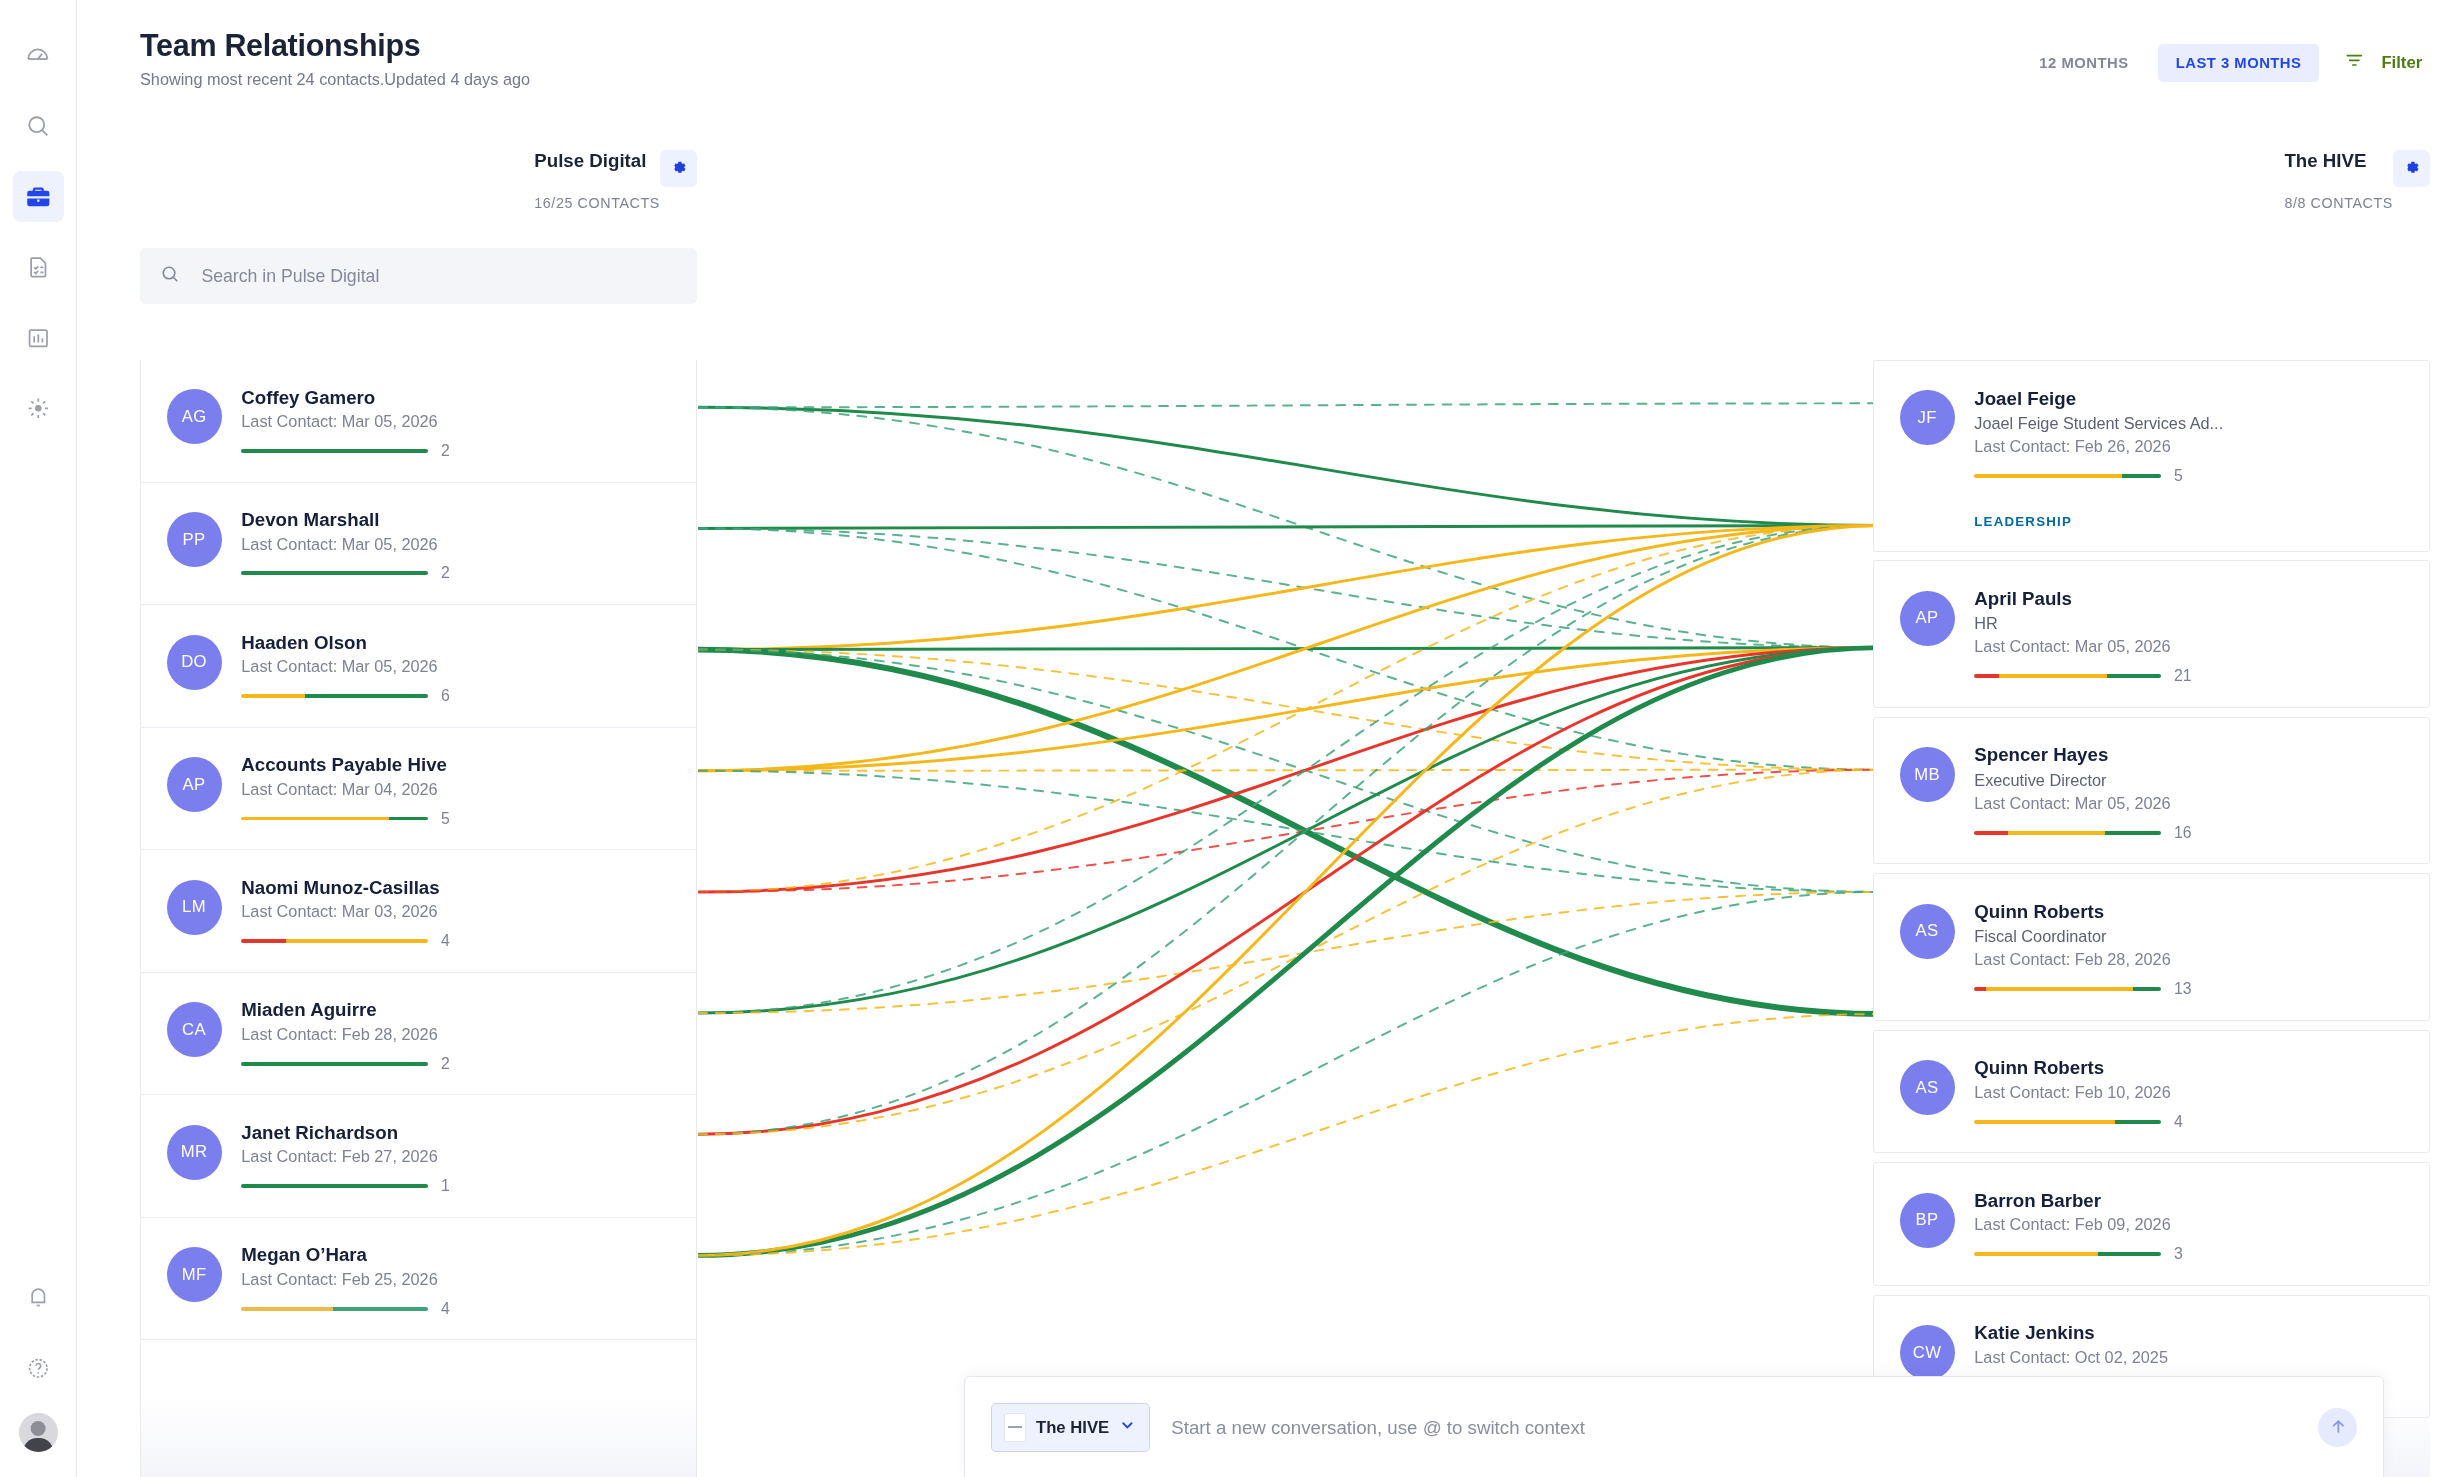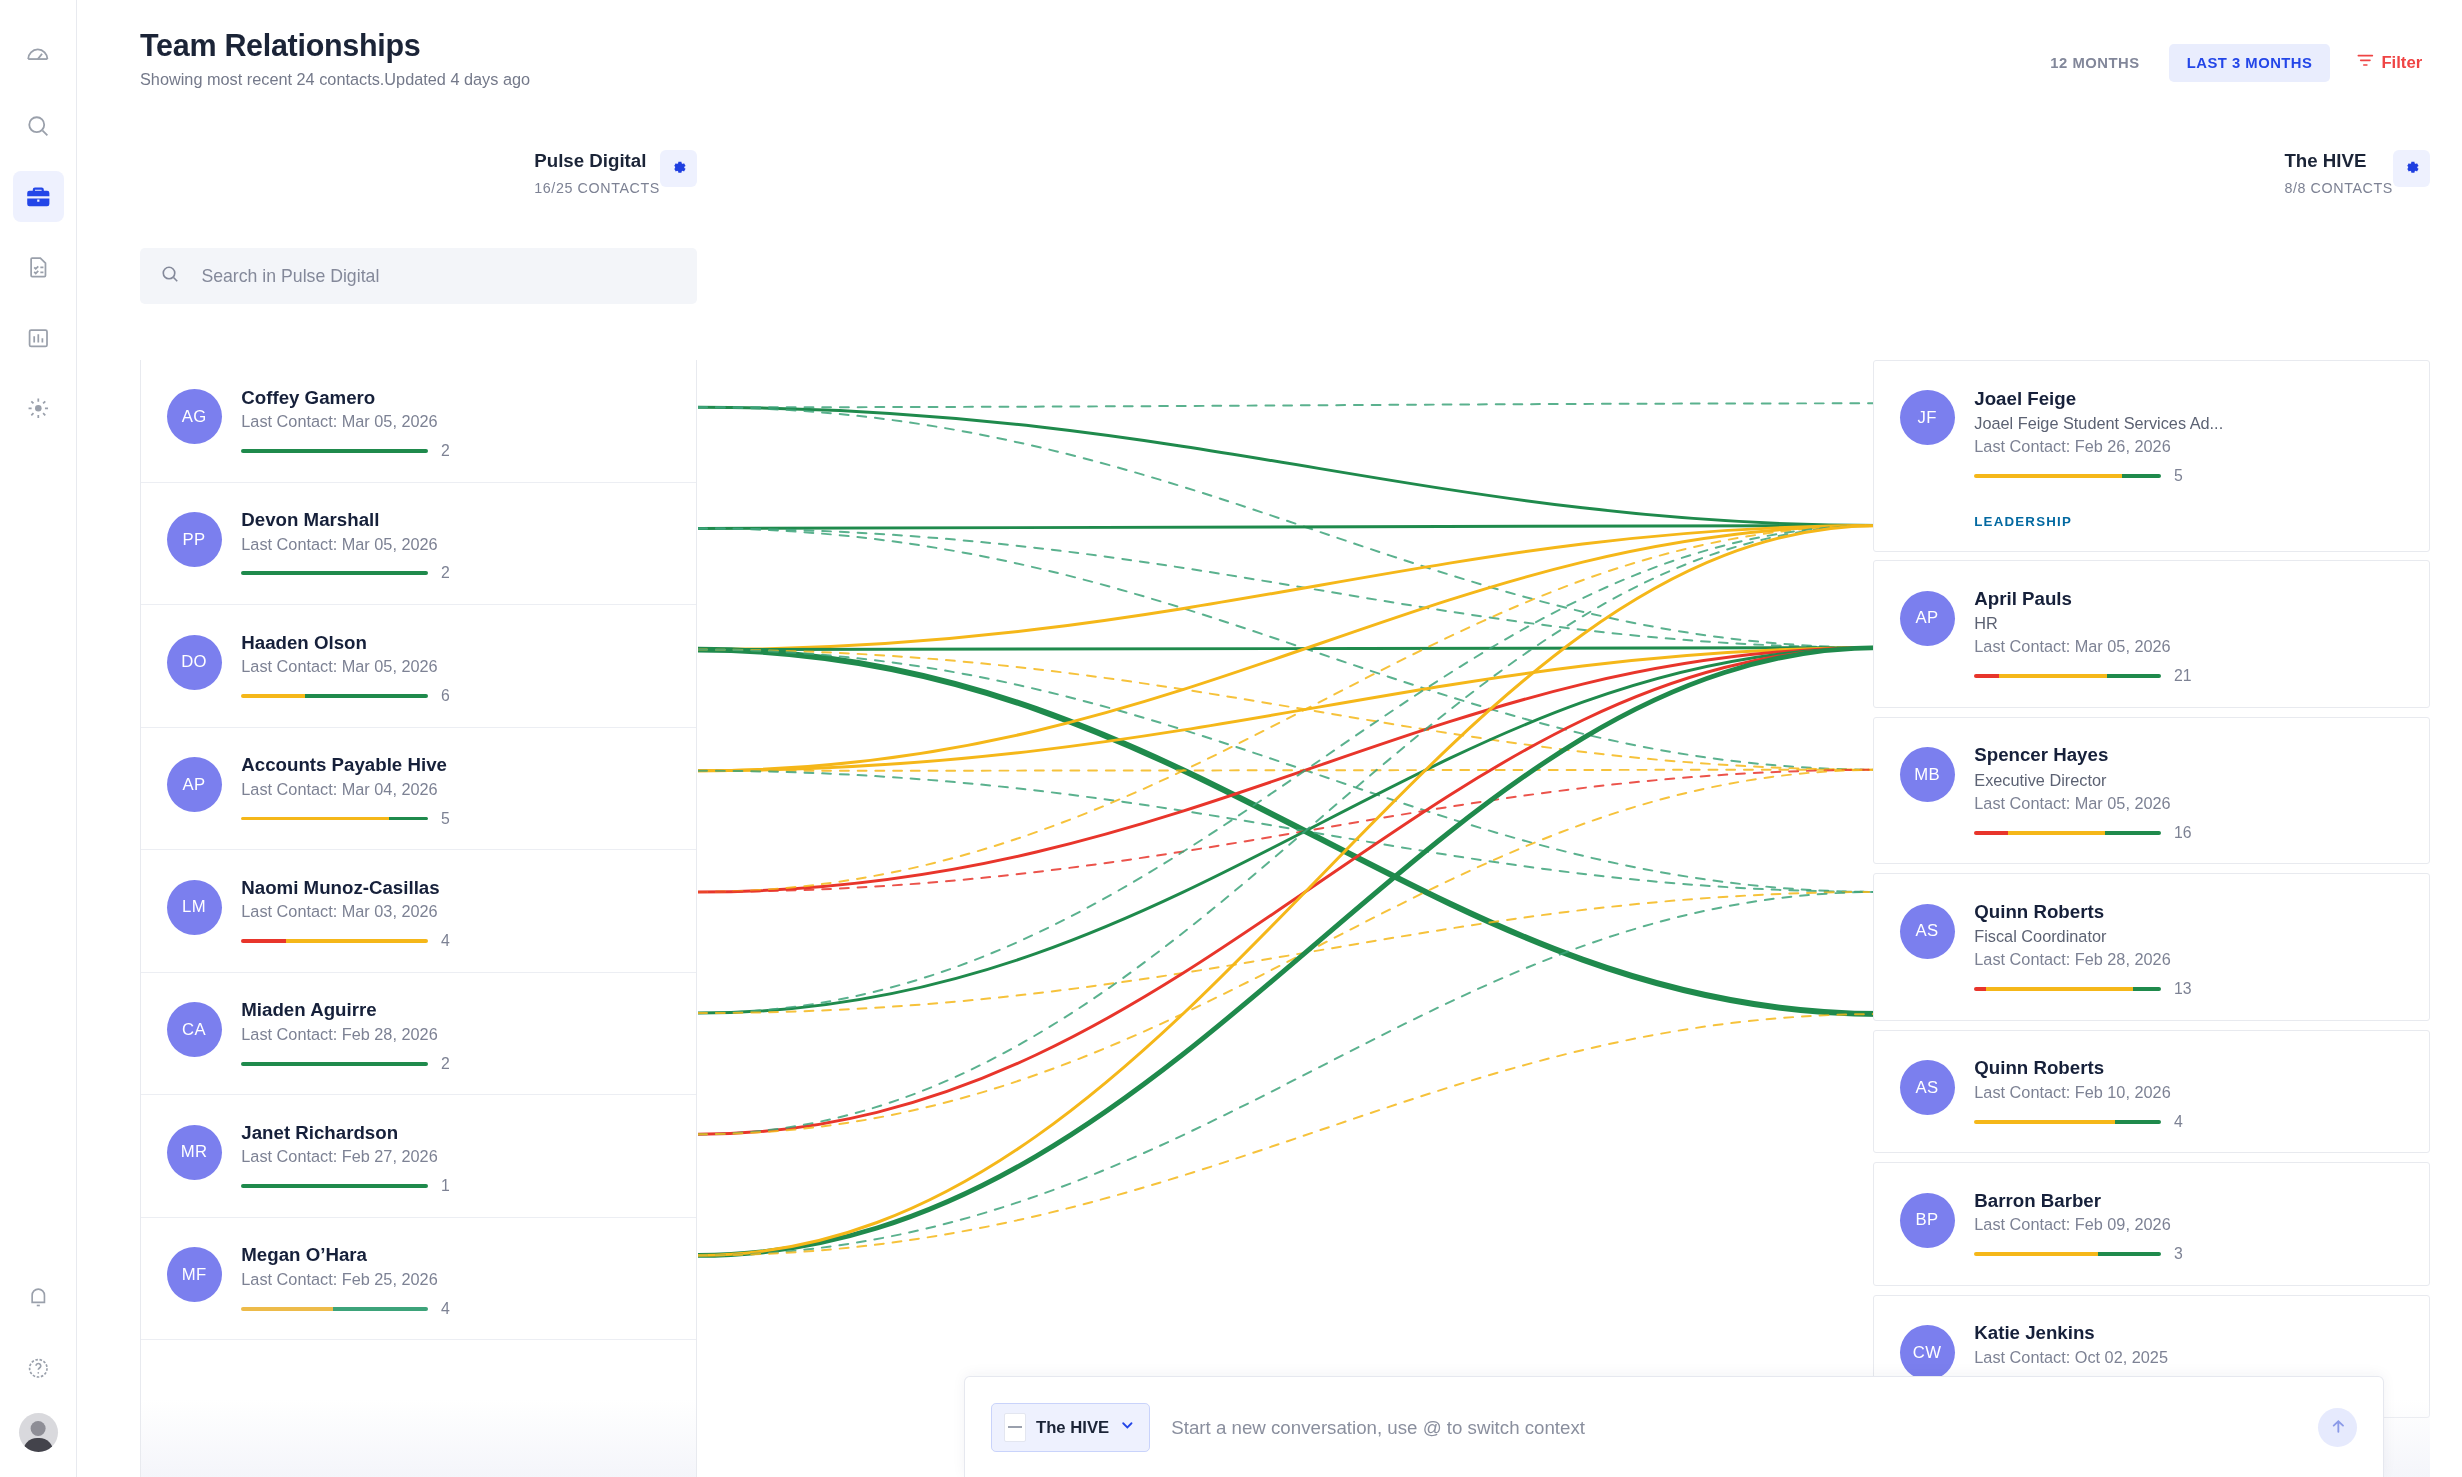--- a/index.html
+++ b/index.html
@@ -58,34 +58,34 @@
     display: flex; align-items: center; gap: 11.8px;
   }
   .range-btn {
     font-size: 14.8px; font-weight: 700; letter-spacing: 0.5px;
     color: #82879a; padding: 10.8px 17.7px; border-radius: 4.9px;
     background: transparent; border: none; cursor: pointer;
     font-family: "Liberation Sans", sans-serif;
   }
   .range-btn.active { color: #2346e8; background: #e9edfd; }
   .filter-btn {
-    display: flex; align-items: center; gap: 7px;
-    color: #ef4444; font-size: 16.7px; font-weight: 700;
+    display: flex; align-items: center; gap: 18px;
+    color: #4d7c0f; font-size: 16.7px; font-weight: 700;
     padding: 9.9px 13.8px; cursor: pointer; background: none; border: none;
     font-family: "Liberation Sans", sans-serif;
   }
 
   
   .panel-head { position: absolute; top: 150px; width: 557px; }
   .panel-head.left { left: 63px; }
   .panel-head.right { right: 33px; }
   .panel-head-row { display: flex; align-items: flex-start; justify-content: flex-end; }
   .panel-name { font-size: 18.7px; font-weight: 700; color: #1b2437; }
   .panel-count {
-    font-size: 14.3px; color: #7d8294; margin-top: 8px;
+    font-size: 14.3px; color: #7d8294; margin-top: 23px;
     letter-spacing: 0.6px; font-weight: 400;
   }
   .gear-btn {
     width: 37px; height: 37px; border-radius: 5.9px; background: #eef1fe;
     display: flex; align-items: center; justify-content: center;
     color: #1f3fe0; cursor: pointer; border: none;
   }
 
   
   .search {

